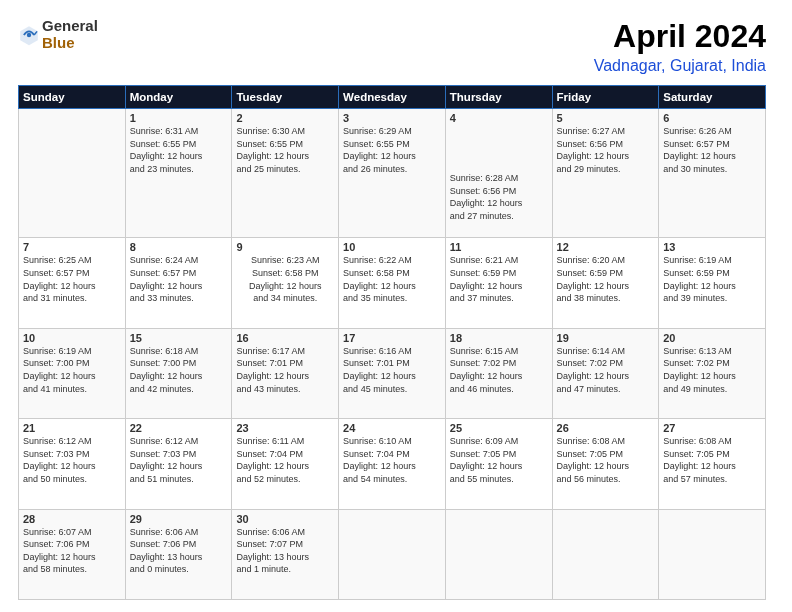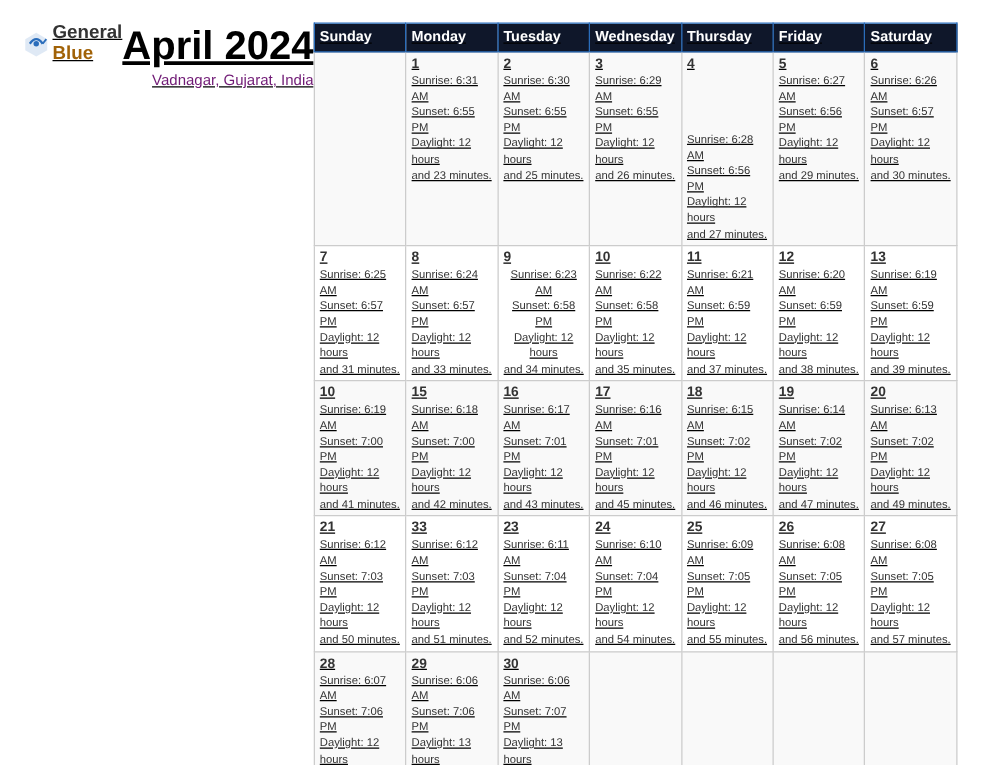--- a/index.html
+++ b/index.html
@@ -8,21 +8,21 @@
       background: #fff;
       width: 792px;
       height: 612px;
       overflow: hidden;
     }
     .page {
       width: 784px;
       height: 612px;
       padding: 18px 18px 12px 18px;
       display: flex;
-      text-decoration: underline;
+      flex-direction: column;
     }
     .header {
       display: flex;
       align-items: flex-start;
       justify-content: space-between;
       margin-bottom: 10px;
     }
     .logo {
       display: flex;
       align-items: center;
@@ -49,22 +49,22 @@
     }
     .title-block {
       text-align: right;
     }
     .month-title {
       font-size: 32px;
       font-weight: bold;
       color: #000000;
     }
     .location {
-      font-size: 12px;
-      color: #701a75;
+      font-size: 16px;
+      color: #1d4ed8;
       margin-top: 2px;
     }
     .calendar {
       width: 100%;
       border-collapse: collapse;
       flex: 1;
     }
     .calendar thead tr th {
       background-color: #0f172a;
       color: #fff;
@@ -290,21 +290,21 @@
         </tr>
         <tr>
           <td>
             <span class="day-number">21</span>
             <div class="day-info" style="white-space: pre-line;">Sunrise: 6:12 AM
 Sunset: 7:03 PM
 Daylight: 12 hours
 and 50 minutes.</div>
           </td>
           <td>
-            <span class="day-number">33</span>
+            <span class="day-number">22</span>
             <div class="day-info" style="white-space: pre-line;">Sunrise: 6:12 AM
 Sunset: 7:03 PM
 Daylight: 12 hours
 and 51 minutes.</div>
           </td>
           <td>
             <span class="day-number">23</span>
             <div class="day-info" style="white-space: pre-line;">Sunrise: 6:11 AM
 Sunset: 7:04 PM
 Daylight: 12 hours

